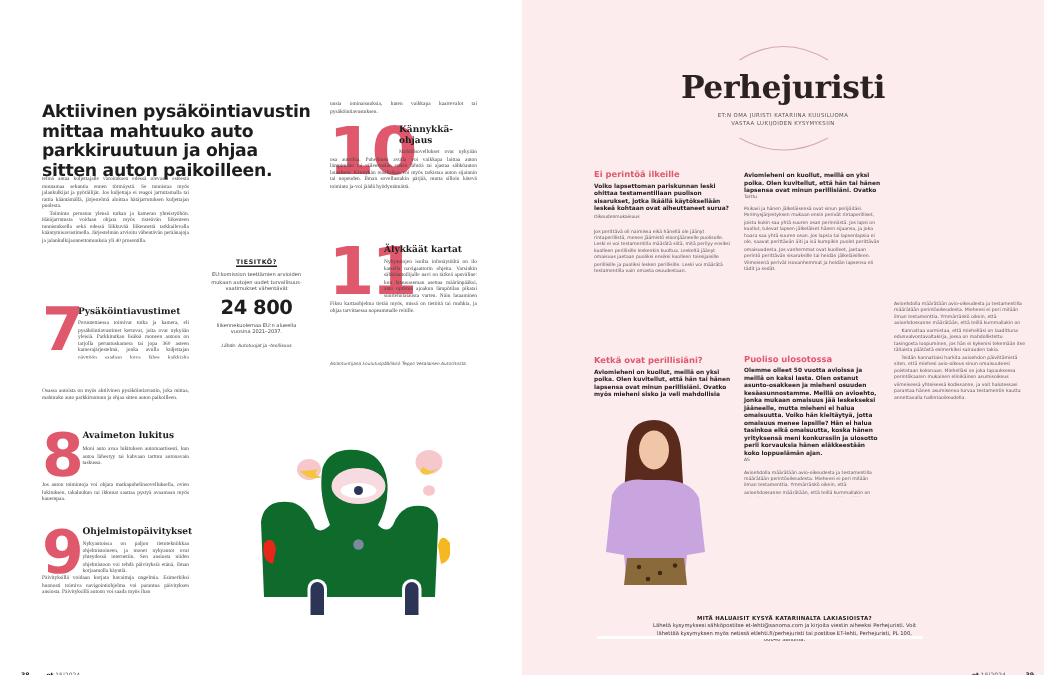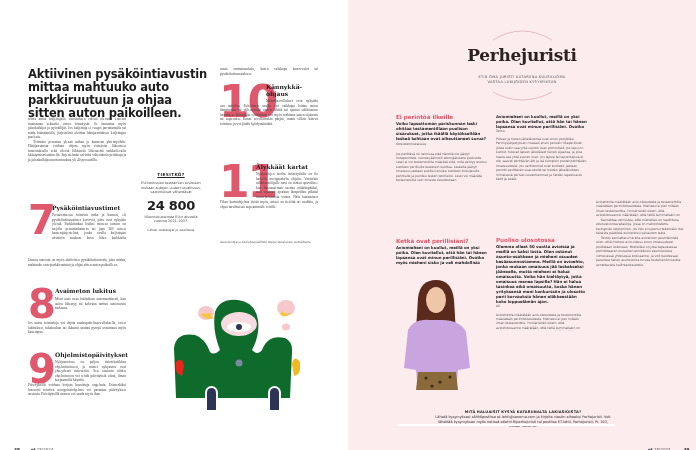--- a/index.html
+++ b/index.html
@@ -95,21 +95,21 @@
     <span class="pagenum">38</span>
     <span class="mag" style="margin-left:6px"><b>et</b> <span>15|2024</span></span>
   </div>
 </div>
 
 <div class="page" id="right">
   <svg class="abs" style="left:0;top:0" width="348" height="450">
     <path d="M145 40 Q174 22 204 40" stroke="#d7a7b0" stroke-width="0.7" fill="none"></path>
     <path d="M145 92 Q174 108 204 92" stroke="#d7a7b0" stroke-width="0.7" fill="none"></path>
   </svg>
-  <div class="abs" style="left:0;top:45px;width:348px;text-align:center;font-family:'DejaVu Serif',serif;font-weight:bold;font-size:17px;color:#2b2321;letter-spacing:-0.3px">Perhejuristi</div>
+  <div class="abs" style="left:0;top:45px;width:348px;text-align:center;font-family:'DejaVu Serif',serif;font-weight:bold;font-size:21px;color:#2b2321;letter-spacing:-0.3px">Perhejuristi</div>
   <div class="abs" style="left:0;top:75px;width:348px;text-align:center;font-family:'DejaVu Sans',sans-serif;font-size:3.6px;color:#555;letter-spacing:0.3px;line-height:5px">
     <div>ET:N OMA JURISTI KATARIINA KUUSILUOMA</div>
     <div>VASTAA LUKIJOIDEN KYSYMYKSIIN</div>
   </div>
 
   <div class="abs" style="left:48px;top:114px;width:92px">
     <div class="q-title">Ei perintöä ilkeille</div>
     <div class="q-text">Voiko lapsettoman pariskunnan leski ohittaa testamentillaan puolison sisarukset, jotka ikäällä käytöksellään leskeä kohtaan ovat aiheuttaneet suruа?</div>
     <div class="sig" style="margin-top:1px">Oikeudenmukaisuus</div>
     <div class="ans" style="margin-top:6px">Jos perittävä oli naimissa eikä hänellä ole jäänyt rintaperillistä, menee jäämistö eloonjääneelle puolisolle. Leski ei voi testamentilla määrätä siitä, mitä perilyy ensiksi kuolleen perillisille leskenkin kuoltua. Leskeltä jäänyt omaisuus jaetaan puoliksi ensiksi kuolleen toissijaisille perillisille ja puoliksi lesken perillisille. Leski voi määrätä testamentilla vain omasta osuudestaan.</div>

